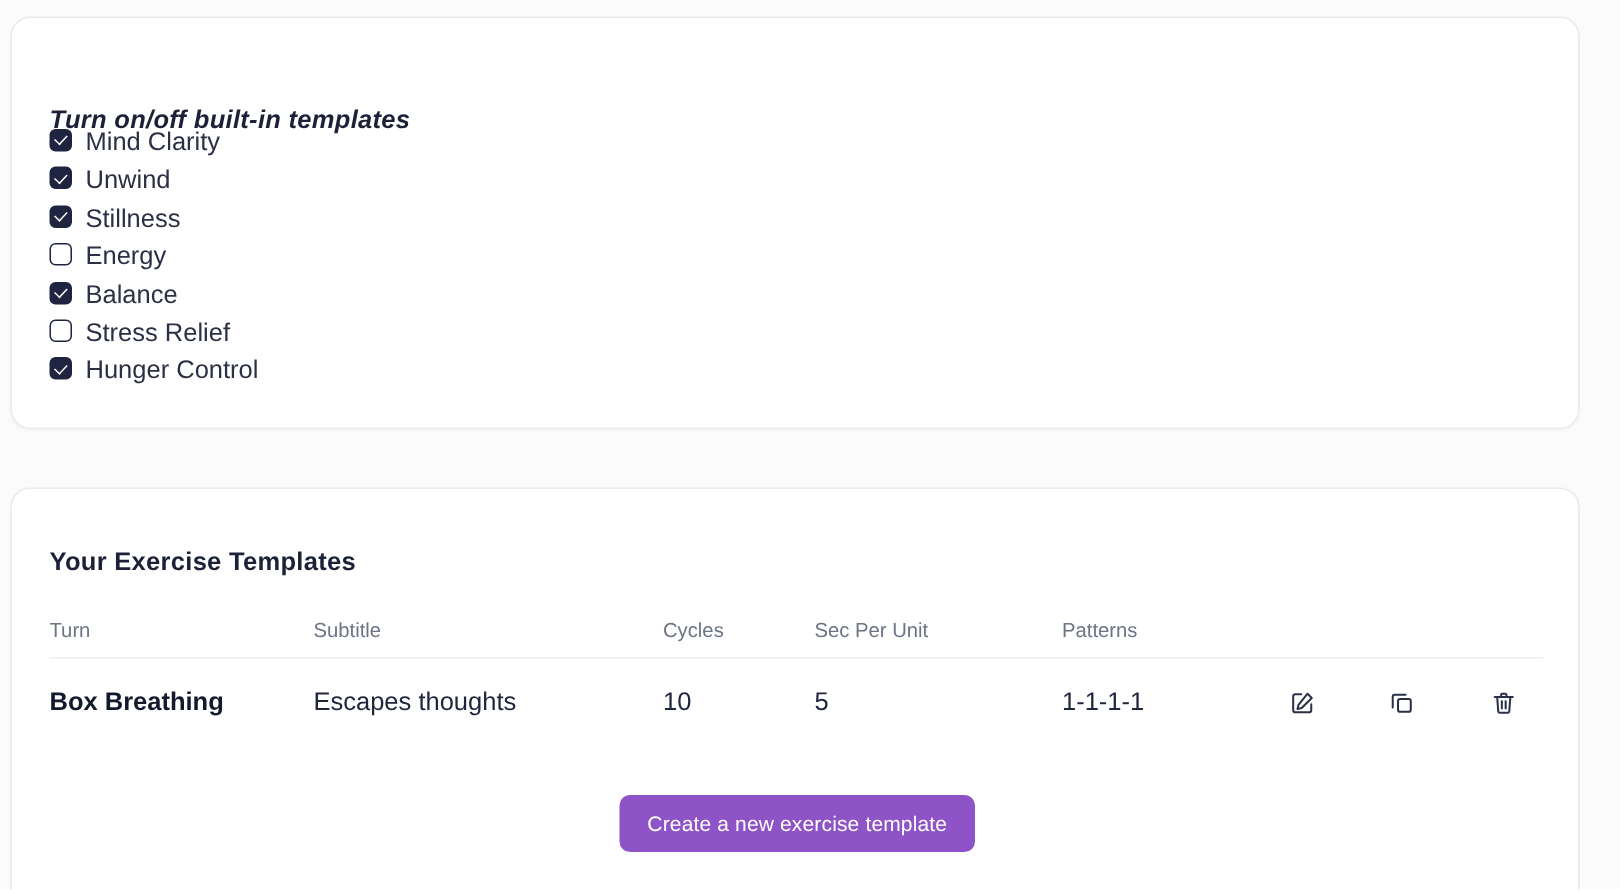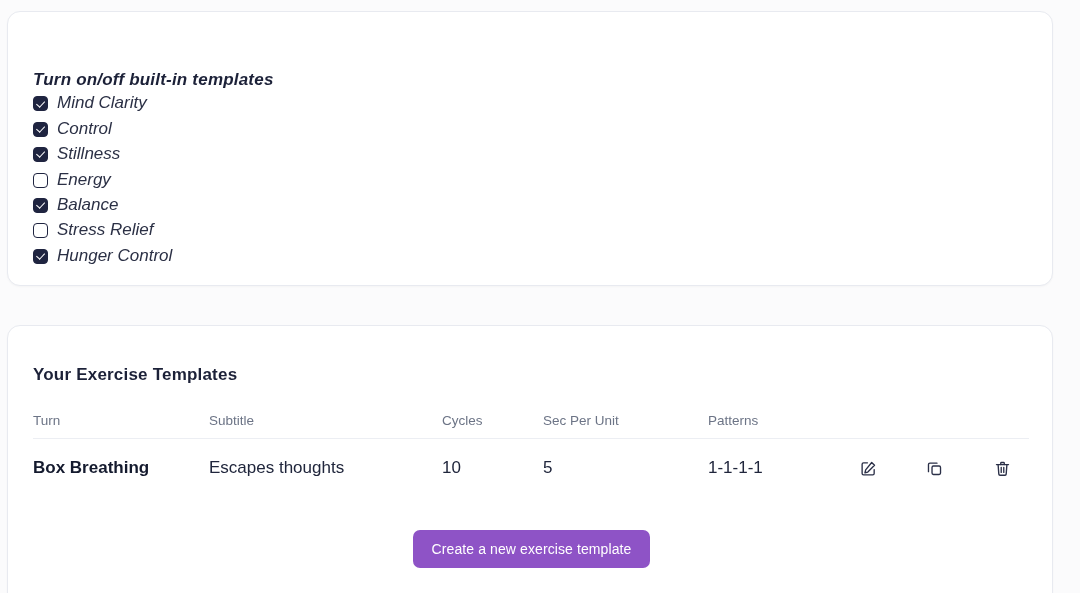--- a/index.html
+++ b/index.html
@@ -56,24 +56,23 @@
   .card-exercises .card-title { top: 25px; }
 
   
   .checkbox-list {
     position: absolute;
     left: 25px;
     top: 74px;
   }
   .checkbox-row {
     display: flex;
-    align-items: flex-end;
+    align-items: flex-start;
     height: 25.4px;
     cursor: pointer;
-    font-style: italic;
   }
   .checkbox {
     width: 15px;
     height: 15px;
     box-sizing: border-box;
     border-radius: 4px;
     flex: 0 0 auto;
     position: relative;
     border: 1.6px solid #1f2440;
     background: #ffffff;
@@ -207,21 +206,21 @@
 
     <div class="checkbox-list">
 
       <label class="checkbox-row">
         <span class="checkbox checked"></span>
         <span class="checkbox-label">Mind Clarity</span>
       </label>
 
       <label class="checkbox-row">
         <span class="checkbox checked"></span>
-        <span class="checkbox-label">Control</span>
+        <span class="checkbox-label">Unwind</span>
       </label>
 
       <label class="checkbox-row">
         <span class="checkbox checked"></span>
         <span class="checkbox-label">Stillness</span>
       </label>
 
       <label class="checkbox-row">
         <span class="checkbox"></span>
         <span class="checkbox-label">Energy</span>

